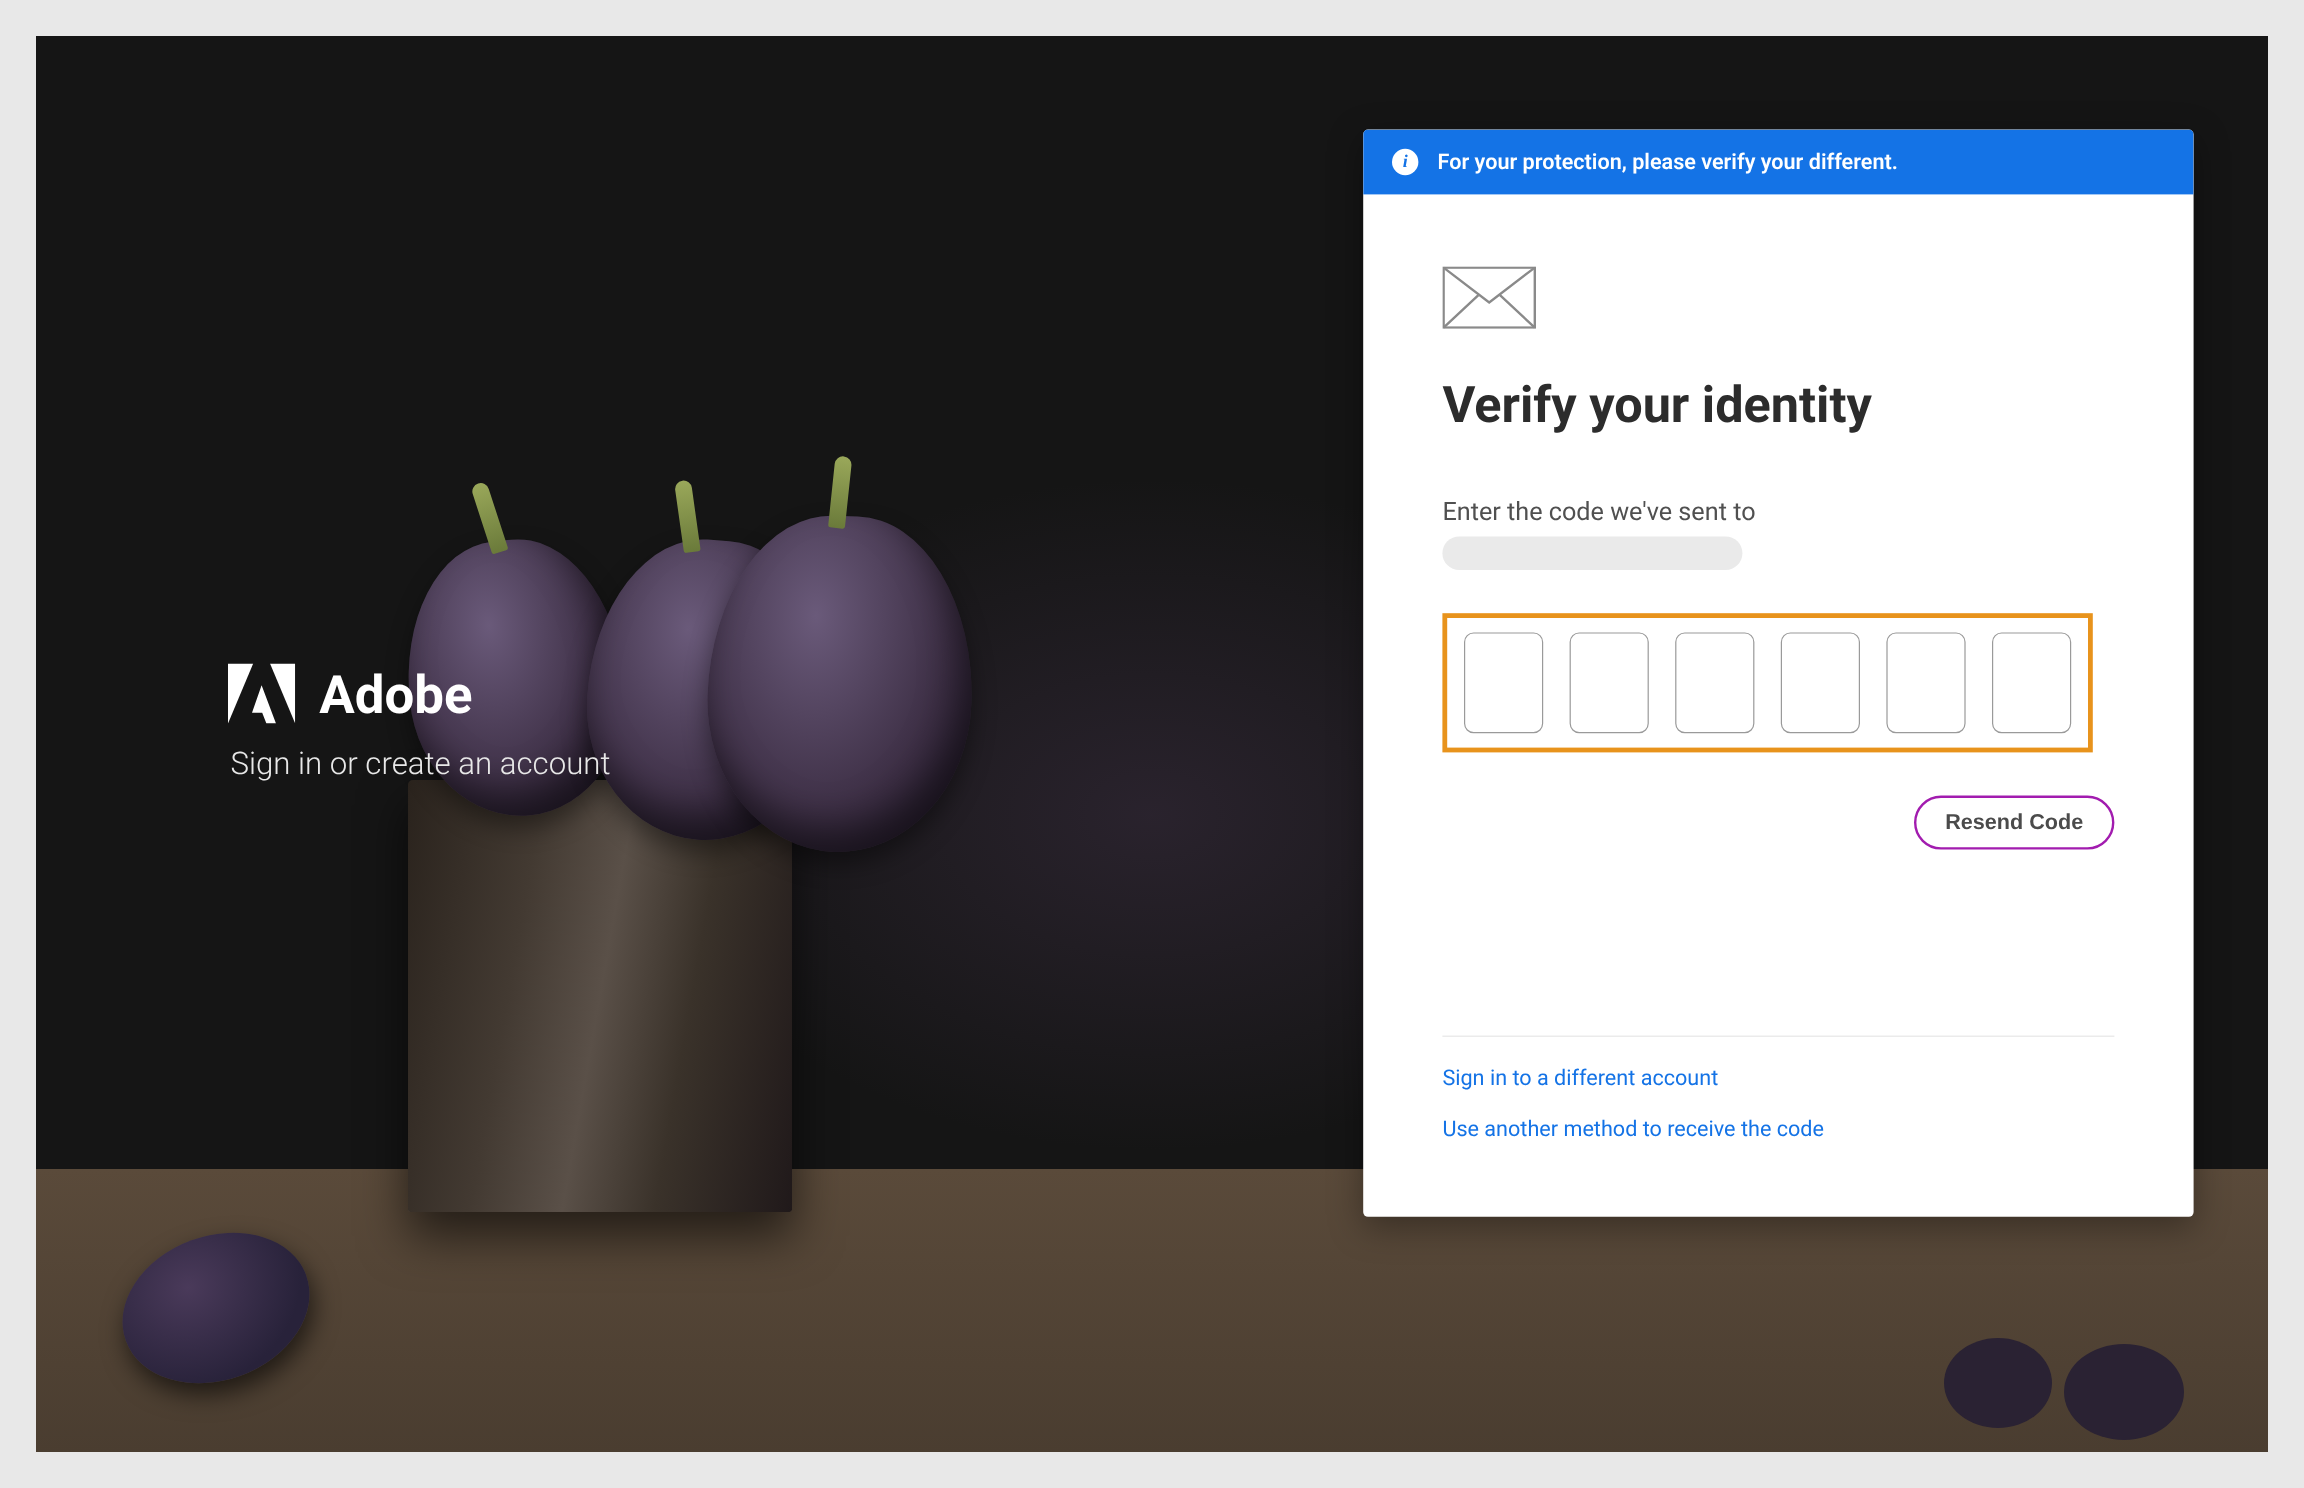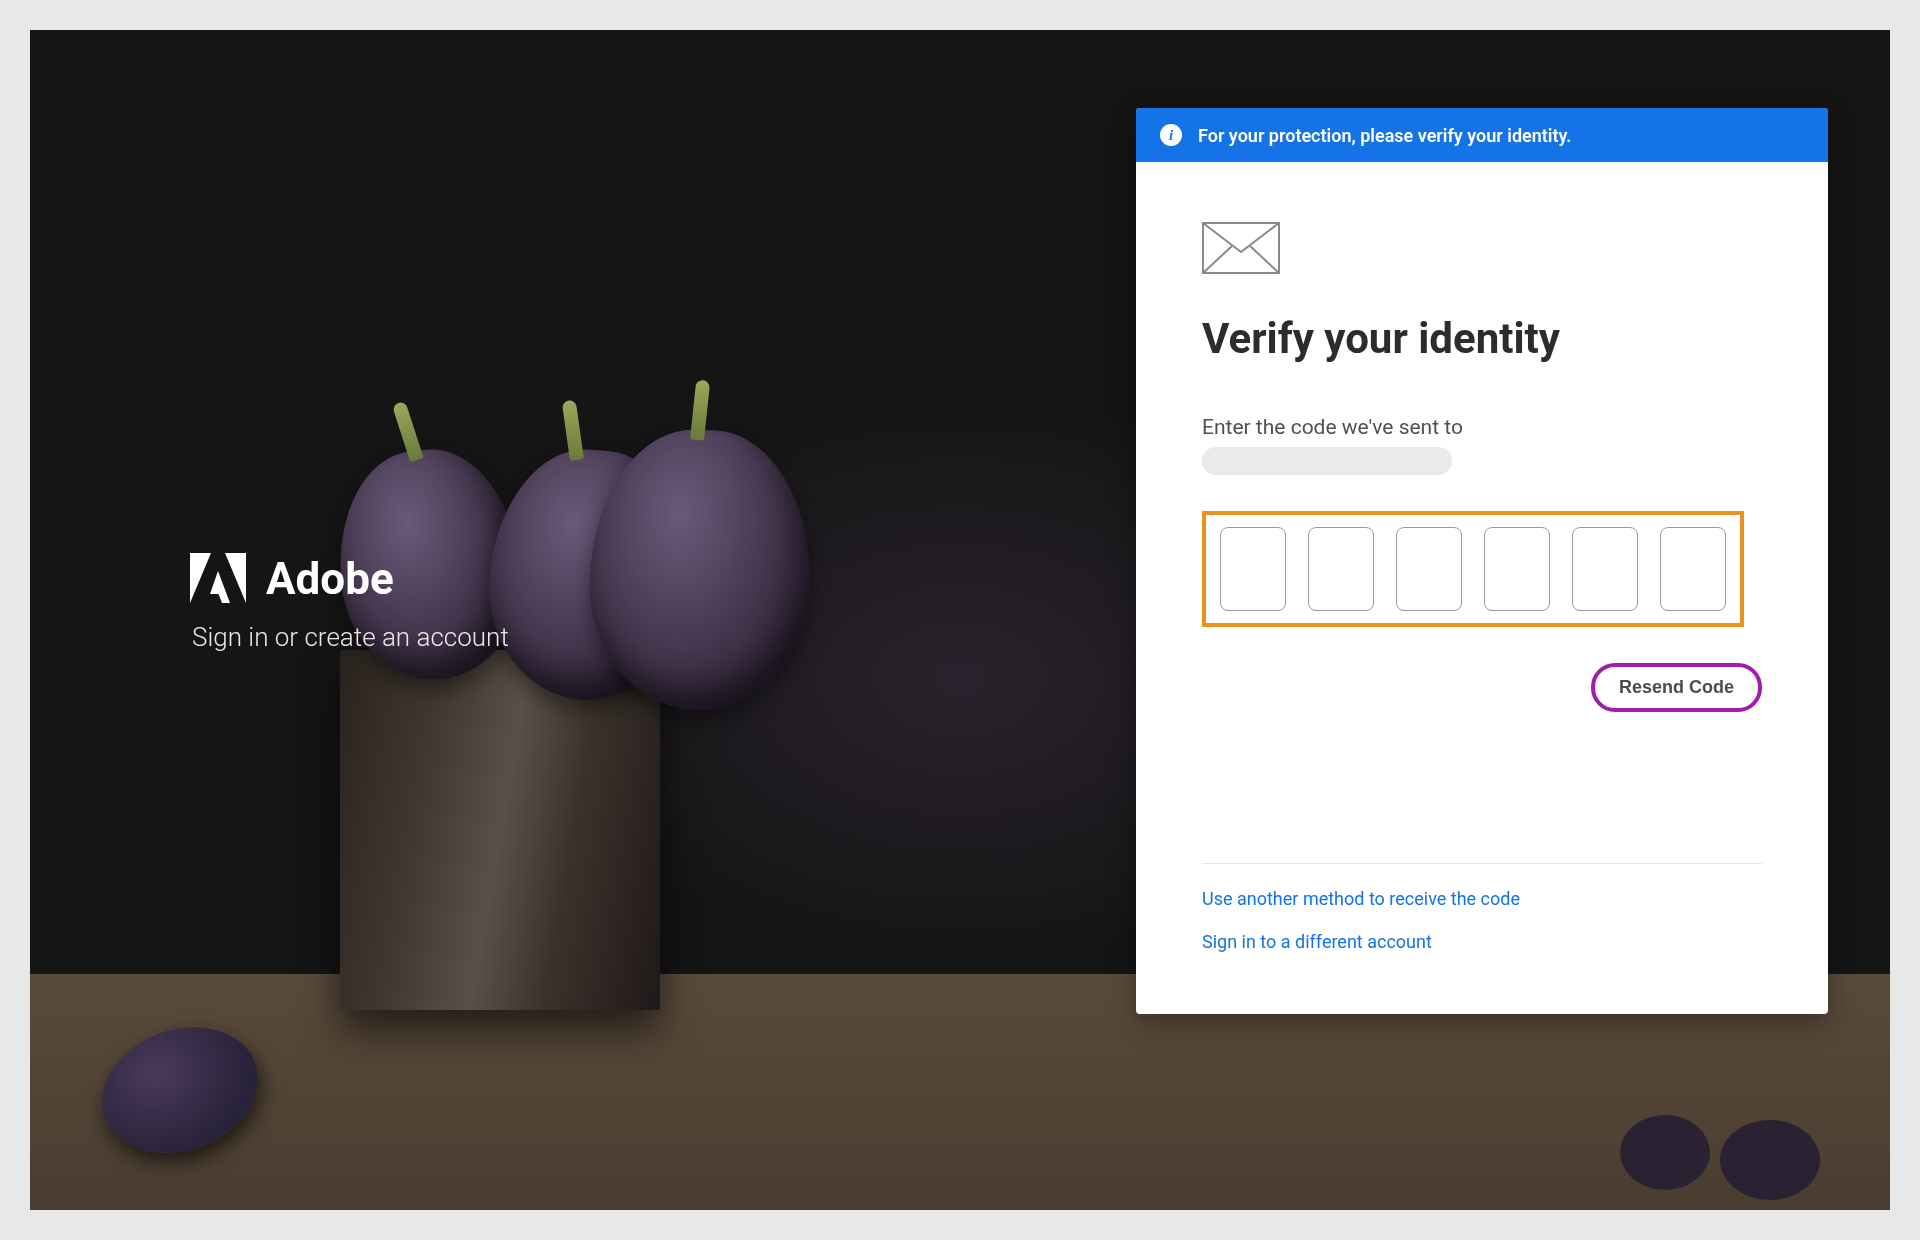--- a/index.html
+++ b/index.html
@@ -177,21 +177,21 @@
     font-size: 32px;
     text-align: center;
     outline: none;
   }
   .resend-row {
     display: flex;
     justify-content: flex-end;
     margin-top: 36px;
   }
   .resend-btn {
-    border: 4px solid #a21caf;
+    border: 2px solid #a21caf;
     background: #fff;
     color: #4b4b4b;
     font-size: 18px;
     font-weight: 600;
     padding: 10px 24px;
     border-radius: 24px;
     cursor: pointer;
   }
   .divider {
     border: none;
@@ -232,21 +232,21 @@
         <path d="M28 18 L40 50 L32 50 L28.5 41 L20 41 Z" fill="#ffffff"></path>
       </svg>
     </span>
     <span class="brand-name">Adobe</span>
   </div>
   <div class="brand-sub">Sign in or create an account</div>
 
   <div class="card">
     <div class="banner">
       <span class="info-icon">i</span>
-      <span>For your protection, please verify your identity.</span>
+      <span>For your protection, please verify your different.</span>
     </div>
     <div class="card-body">
       <span>
         <svg class="envelope" viewBox="0 0 78 52">
           <rect x="1" y="1" width="76" height="50" fill="none" stroke="#8a8a8a" stroke-width="2"></rect>
           <path d="M1 1 L39 30 L77 1" fill="none" stroke="#8a8a8a" stroke-width="2"></path>
           <path d="M1 51 L30 24 M77 51 L48 24" fill="none" stroke="#8a8a8a" stroke-width="2"></path>
         </svg>
       </span>
       <h1 class="title">Verify your identity</h1>
@@ -261,17 +261,17 @@
         <input class="code-box" maxlength="1" style="">
         <input class="code-box" maxlength="1" style="">
       </div>
 
       <div class="resend-row">
         <button class="resend-btn">Resend Code</button>
       </div>
 
       <hr class="divider">
 
+      <a class="link">Sign in to a different account</a>
       <a class="link">Use another method to receive the code</a>
-      <a class="link">Sign in to a different account</a>
     </div>
   </div>
 </div>
 
 </body></html>

